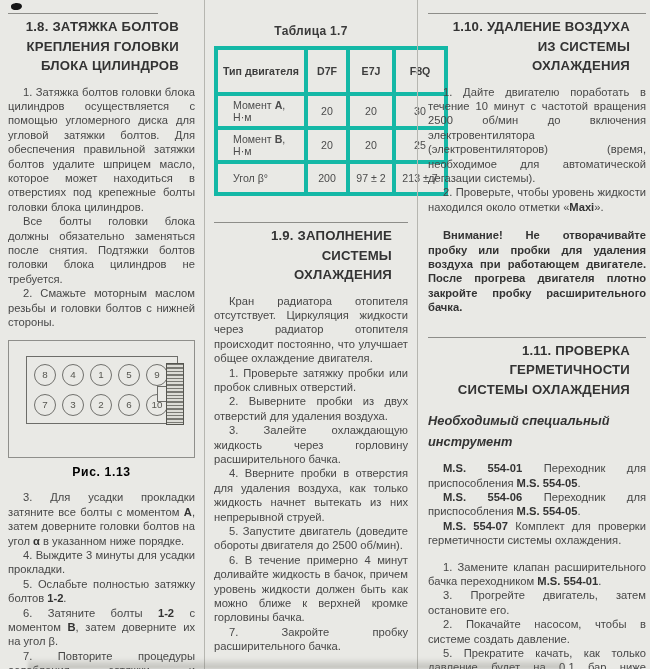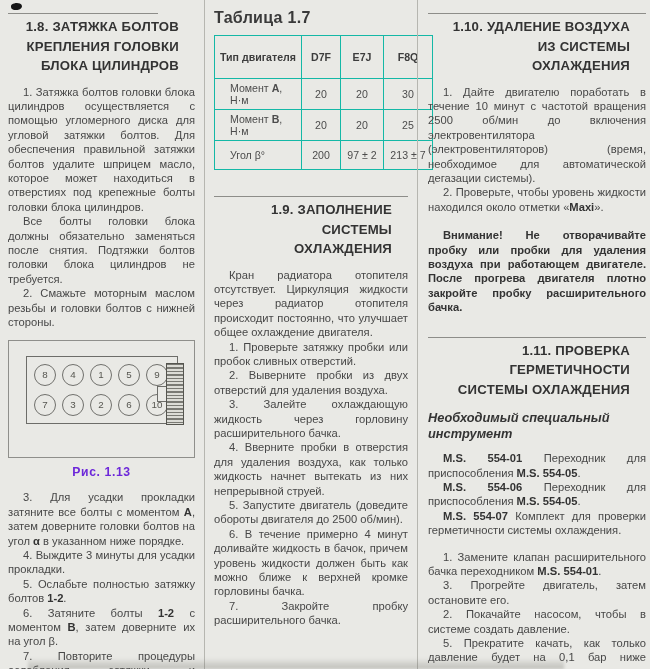--- a/index.html
+++ b/index.html
@@ -27,29 +27,29 @@
     line-height:19.5px;margin:1px 16px 9px;letter-spacing:.2px;text-align:right;
   }
   .bt{
     font-size:11.2px;line-height:14.4px;text-align:justify;
     margin:0;text-indent:15px;
   }
   .bt b{color:#333;}
   .warn{font-weight:bold;color:#333;margin-top:14px;}
   .subtl{
     font-weight:bold;font-style:italic;font-size:12.8px;
-    color:#333;line-height:16px;margin:11px 0 9px;
+    color:#333;line-height:21px;margin:11px 0 9px;
   }
   .gap-m{height:12px;}
 
   
-  .tbl-label{font-size:16px;font-weight:bold;color:#3a3a3a;margin:9px 0 8px;letter-spacing:.3px;}
+  .tbl-label{font-size:12px;font-weight:bold;color:#3a3a3a;margin:24px 0 8px;letter-spacing:.3px;text-align:center;}
   table.t17{border-collapse:collapse;width:100%;table-layout:fixed;}
   table.t17 th,table.t17 td{
-    border:1px solid #14b8a6;font-size:10.6px;color:#4c4c4c;
+    border:4px solid #14b8a6;font-size:10.6px;color:#4c4c4c;
     text-align:center;padding:3px 2px;background:transparent;
   }
   table.t17 th{font-weight:bold;height:36px;color:#3d3d3d;}
   table.t17 .c0{width:82px;text-align:left;padding-left:15px;}
   table.t17 th.c0{text-align:center;padding-left:2px;}
   table.t17 td{height:22px;}
   table.t17 .c1{width:34px;}
   table.t17 .c2{width:38px;}
   table.t17 .c3{width:44px;}
 
@@ -70,21 +70,21 @@
   .gear{
     position:absolute;right:10px;top:22px;width:16px;height:60px;
     border:1px solid #55554f;
     background:repeating-linear-gradient(180deg,#7a7a74 0 1.4px,#dcdcd6 1.4px 3.4px);
   }
   .gear-stem{
     position:absolute;right:26px;top:45px;width:9px;height:14px;
     border:1px solid #6d6d69;background:#e9e9e5;
   }
   .fig-caption{
-    text-align:center;font-weight:bold;font-size:12.2px;color:#6d28d9;
+    text-align:center;font-weight:bold;font-size:12.2px;color:#000000;
     margin:7px 0 11px;letter-spacing:.6px;
   }
 
   
   .ink-mark{
     position:absolute;left:11px;top:3px;width:11px;height:7px;
     background:#161616;border-radius:45% 60% 50% 50%;transform:rotate(-8deg);
   }
   .bottom-shade{
     position:absolute;left:28px;right:86px;bottom:0;height:11px;

